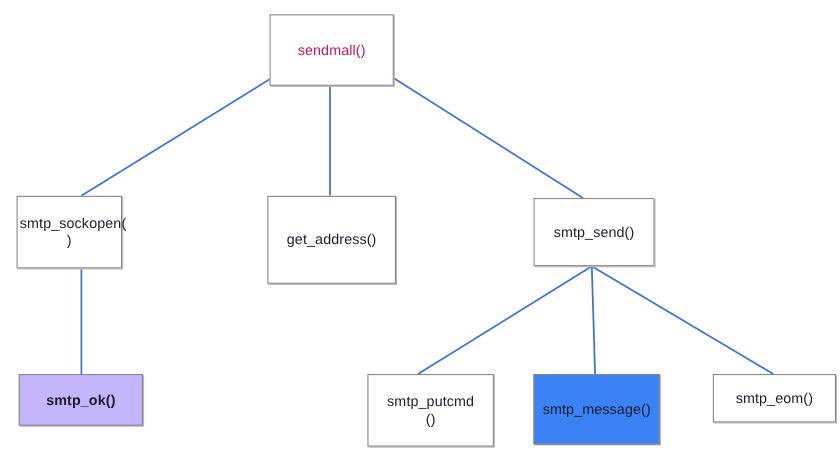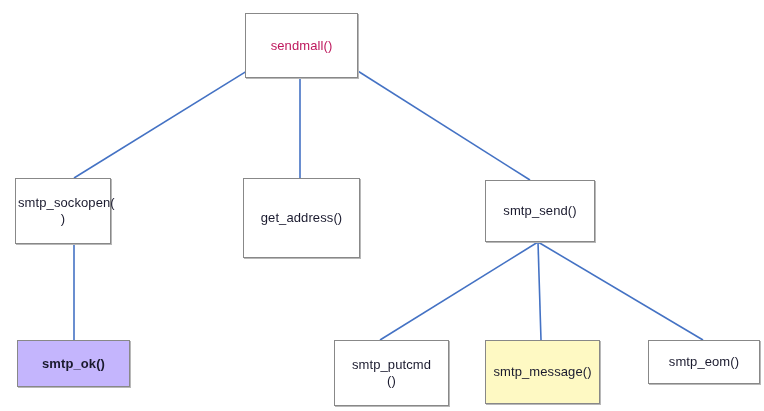--- a/index.html
+++ b/index.html
@@ -79,21 +79,21 @@
       <div class="node" style="left: 485px; top: 180px; width: 110px; height: 62px; border-color: rgb(136, 136, 136); background: rgb(255, 255, 255); justify-content: flex-end;">
         <span class="node-label" style="color: rgb(26, 26, 46);">smtp_send()</span>
       </div>
       <div class="node" style="left: 17px; top: 340px; width: 113px; height: 47px; border-color: rgb(136, 136, 136); background: #c4b5fd; font-weight: bold;">
         <span class="node-label" style="color: rgb(26, 26, 46);">smtp_ok()</span>
       </div>
       <div class="node" style="left: 322px; top: 340px; width: 115px; height: 66px; border-color: rgb(136, 136, 136); background: rgb(255, 255, 255); margin-left: 12px;">
         <span class="node-label" style="color: rgb(26, 26, 46);">smtp_putcmd
 ()</span>
       </div>
-      <div class="node" style="left: 485px; top: 340px; width: 115px; height: 64px; border-color: rgb(136, 136, 136); background: #fef9c3;">
+      <div class="node" style="left: 485px; top: 340px; width: 115px; height: 64px; border-color: rgb(136, 136, 136); background: #3b82f6;">
         <span class="node-label" style="color: rgb(26, 26, 46);">smtp_message()</span>
       </div>
       <div class="node" style="left: 648px; top: 340px; width: 112px; height: 44px; border-color: rgb(136, 136, 136); background: rgb(255, 255, 255);">
         <span class="node-label" style="color: rgb(26, 26, 46);">smtp_eom()</span>
       </div>
     </div>
 
 </div>
 
 </body></html>

